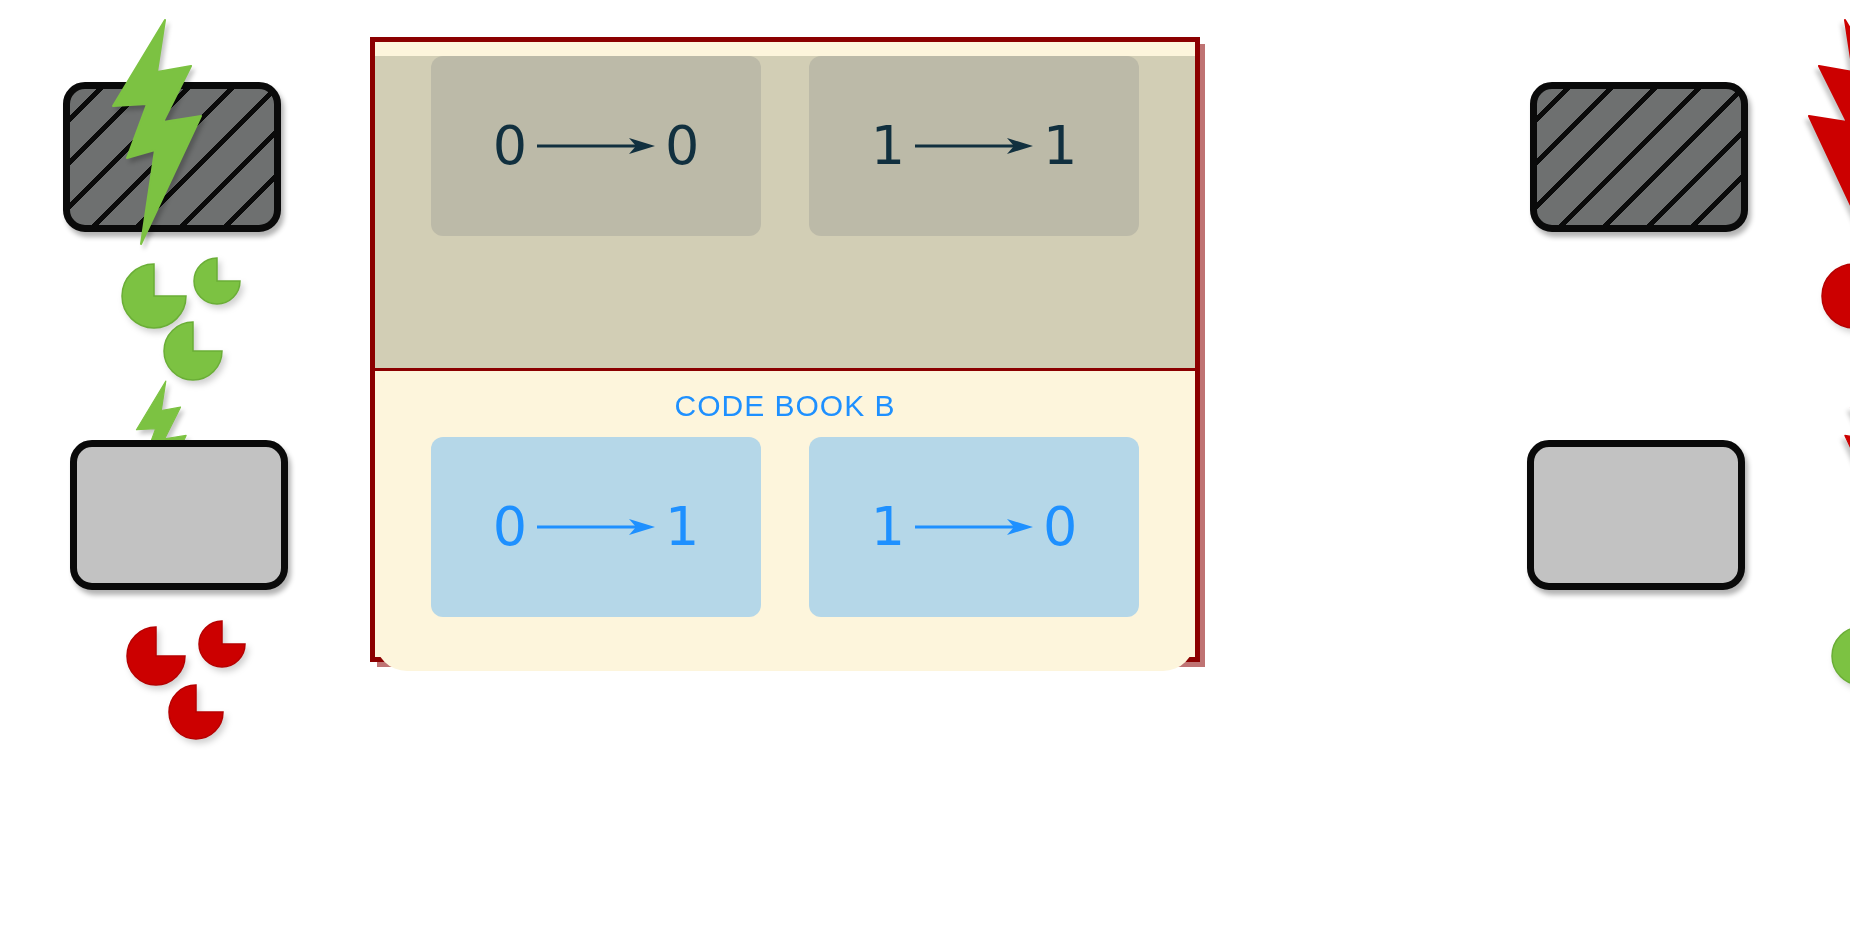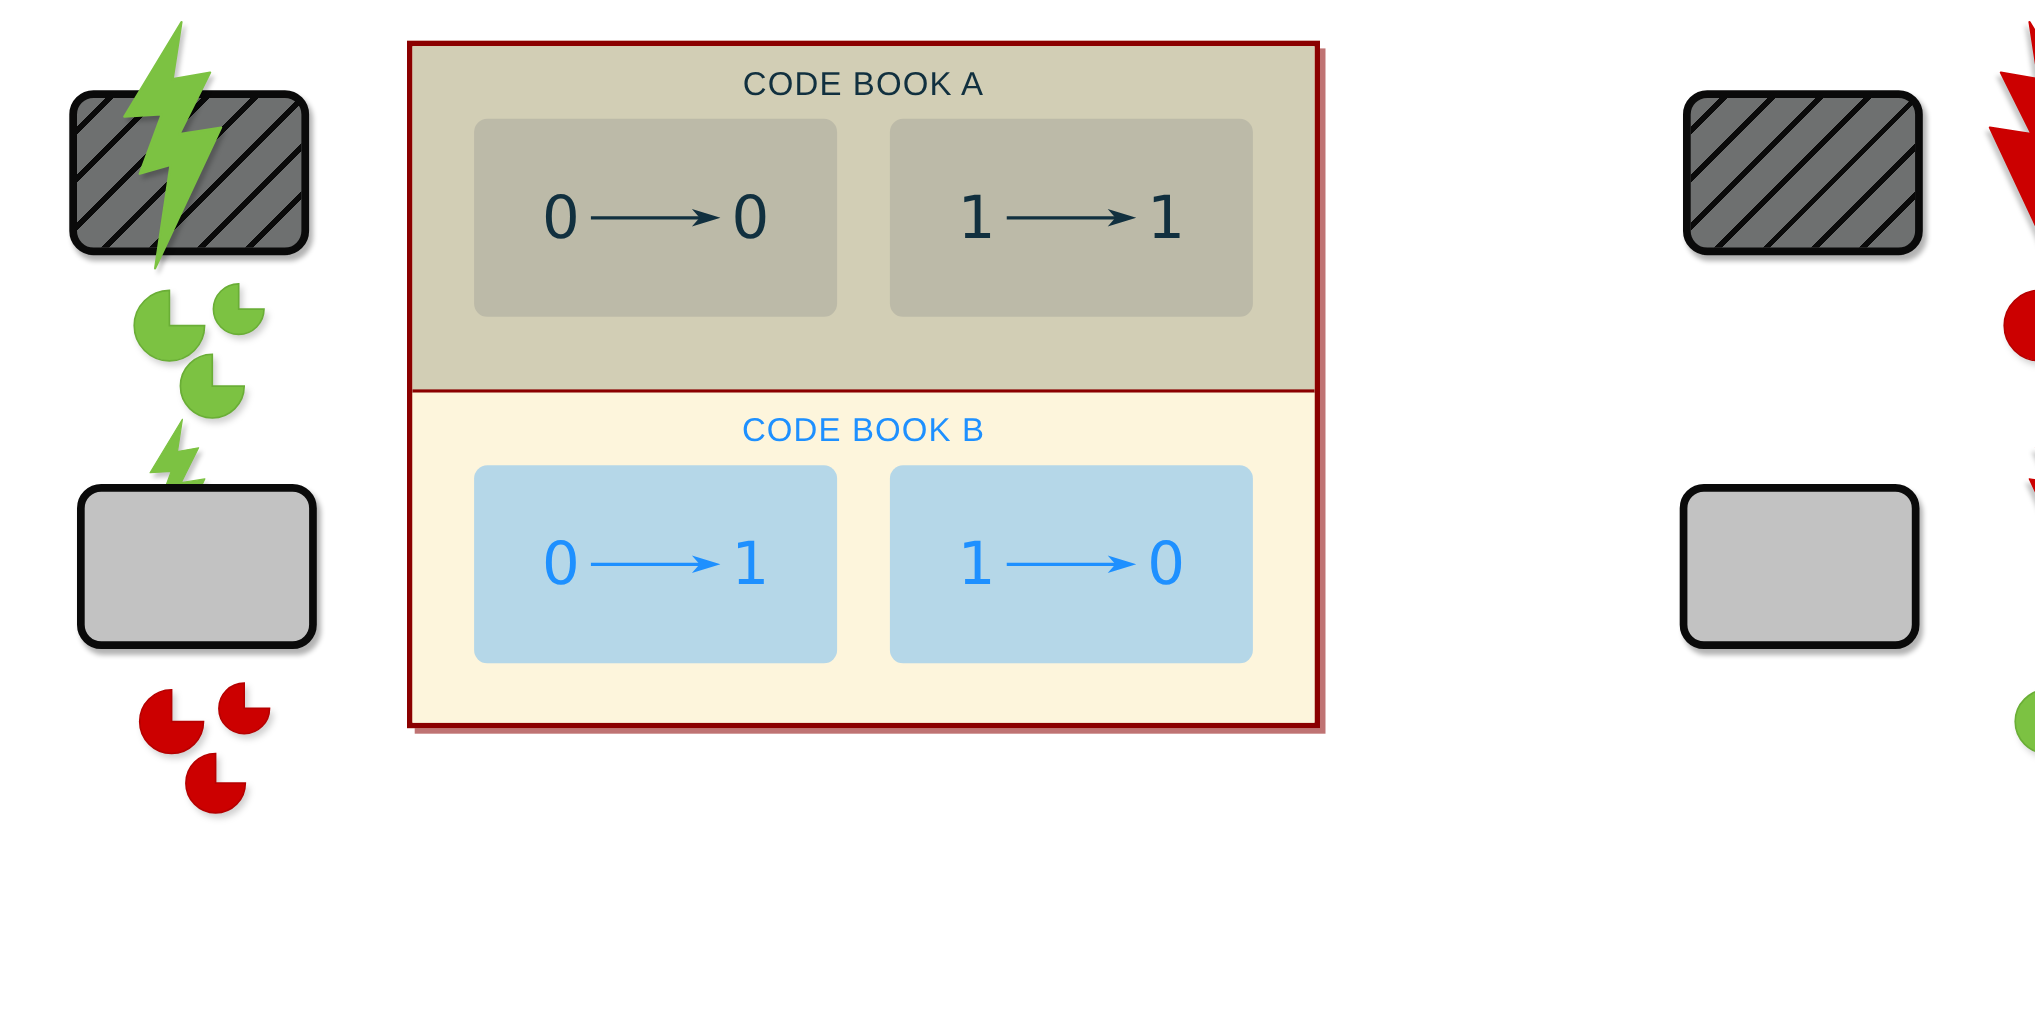--- a/index.html
+++ b/index.html
@@ -28,20 +28,21 @@
     position:relative;
   }
   .cb-a{
     height:315px;
     background:#D2CEB5;
     border-bottom:3px solid #8B0000;
   }
   .cb-b{
     height:calc(100% - 315px);
     background:#FDF5DC;
+    border-radius:32px;
   }
   .cb-title{
     text-align:center;
     padding-top:18px;
     font-size:30px;
     letter-spacing:1px;
     font-weight:400;
   }
   .cb-a .cb-title{color:#11303F;}
   .cb-b .cb-title{color:#1E90FF;}
@@ -183,21 +184,20 @@
         <svg width="58" height="58" viewBox="0 0 58 58">
           <path d="M29 29 L29 2 A27 27 0 1 0 56 29 Z" fill="#CC0000" stroke="#b60000" stroke-width="1.5"></path>
         </svg>
       </div>
     </div>
   </div>
 
   <div class="codebook-panel">
 
     <div class="cb-section cb-a">
-      <div class="cb-title">CODE BOOK A</div>
       <div class="cb-cards">
 
         <div class="cb-card">
           <div class="map-row">
             <span class="bit">0</span>
             <span class="arrow">
               <svg width="118" height="20" viewBox="0 0 118 20">
                 <line x1="0" y1="10" x2="104" y2="10" stroke="#11303F" stroke-width="3"></line>
                 <polygon points="118,10 92,2 99,10 92,18" fill="#11303F"></polygon>
               </svg>

